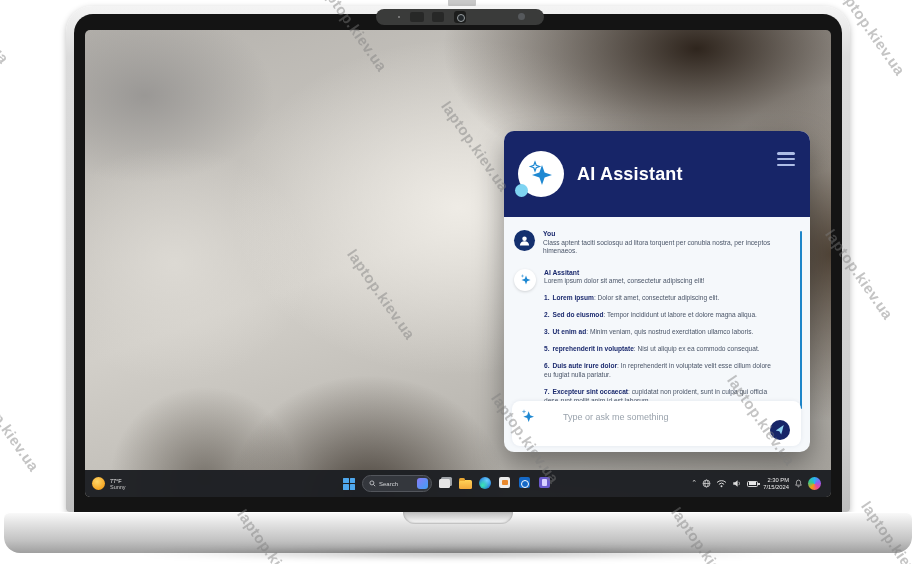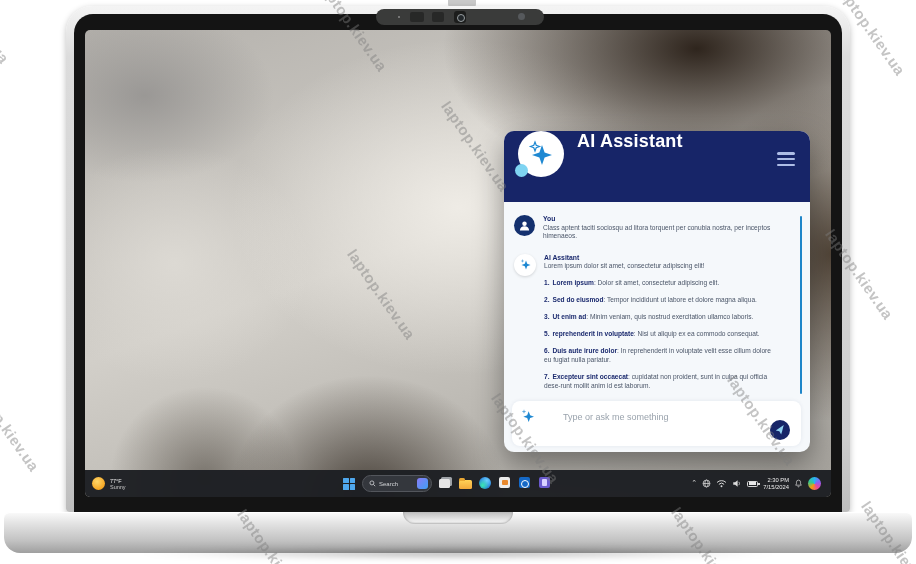--- a/index.html
+++ b/index.html
@@ -96,22 +96,22 @@
   .battery::after { content:""; position:absolute; right:-2.5px; top:1px; width:1.5px; height:2.5px; background:#d8d8d8; }
   .clock { display:flex; flex-direction:column; align-items:flex-end; line-height:6.5px; cursor:pointer; }
   .clock div { font-size:5.8px; color:#eeeeee; }
   .copilot { width:13px; height:13px; border-radius:50%; cursor:pointer;
              background:conic-gradient(#27b4f2,#8b5cf6,#ec4899,#f59e0b,#35c98e,#27b4f2); }
 
   
   .ai-window { position:absolute; left:419px; top:101px; width:306px; height:321px;
                border-radius:10px; background:#f5f8fb; overflow:hidden;
                box-shadow:0 12px 30px rgba(0,0,0,.4); display:flex; flex-direction:column; }
-  .ai-header { height:71px; background:#172568; flex:0 0 auto; position:relative;
-               display:flex; align-items:flex-start; padding:0 14px; }
+  .ai-header { height:86px; background:#172568; flex:0 0 auto; position:relative;
+               display:flex; align-items:center; padding:0 14px; }
   .logo-wrap { position:relative; width:46px; height:46px; margin-right:13px; }
   .logo-circle { width:46px; height:46px; border-radius:50%; background:#ffffff;
                  display:flex; align-items:center; justify-content:center; }
   .logo-dot { position:absolute; left:-3px; bottom:0px; width:13px; height:13px;
               border-radius:50%; background:#7fd4f2; }
   .ai-title { color:#ffffff; font-size:18px; font-weight:bold; letter-spacing:.2px; }
   .hamburger { position:absolute; right:15px; top:21px; width:18px; cursor:pointer; }
   .hamburger span { display:block; width:18px; height:2.6px; background:#aebde6;
                     border-radius:2px; margin-bottom:3.2px; }
 

